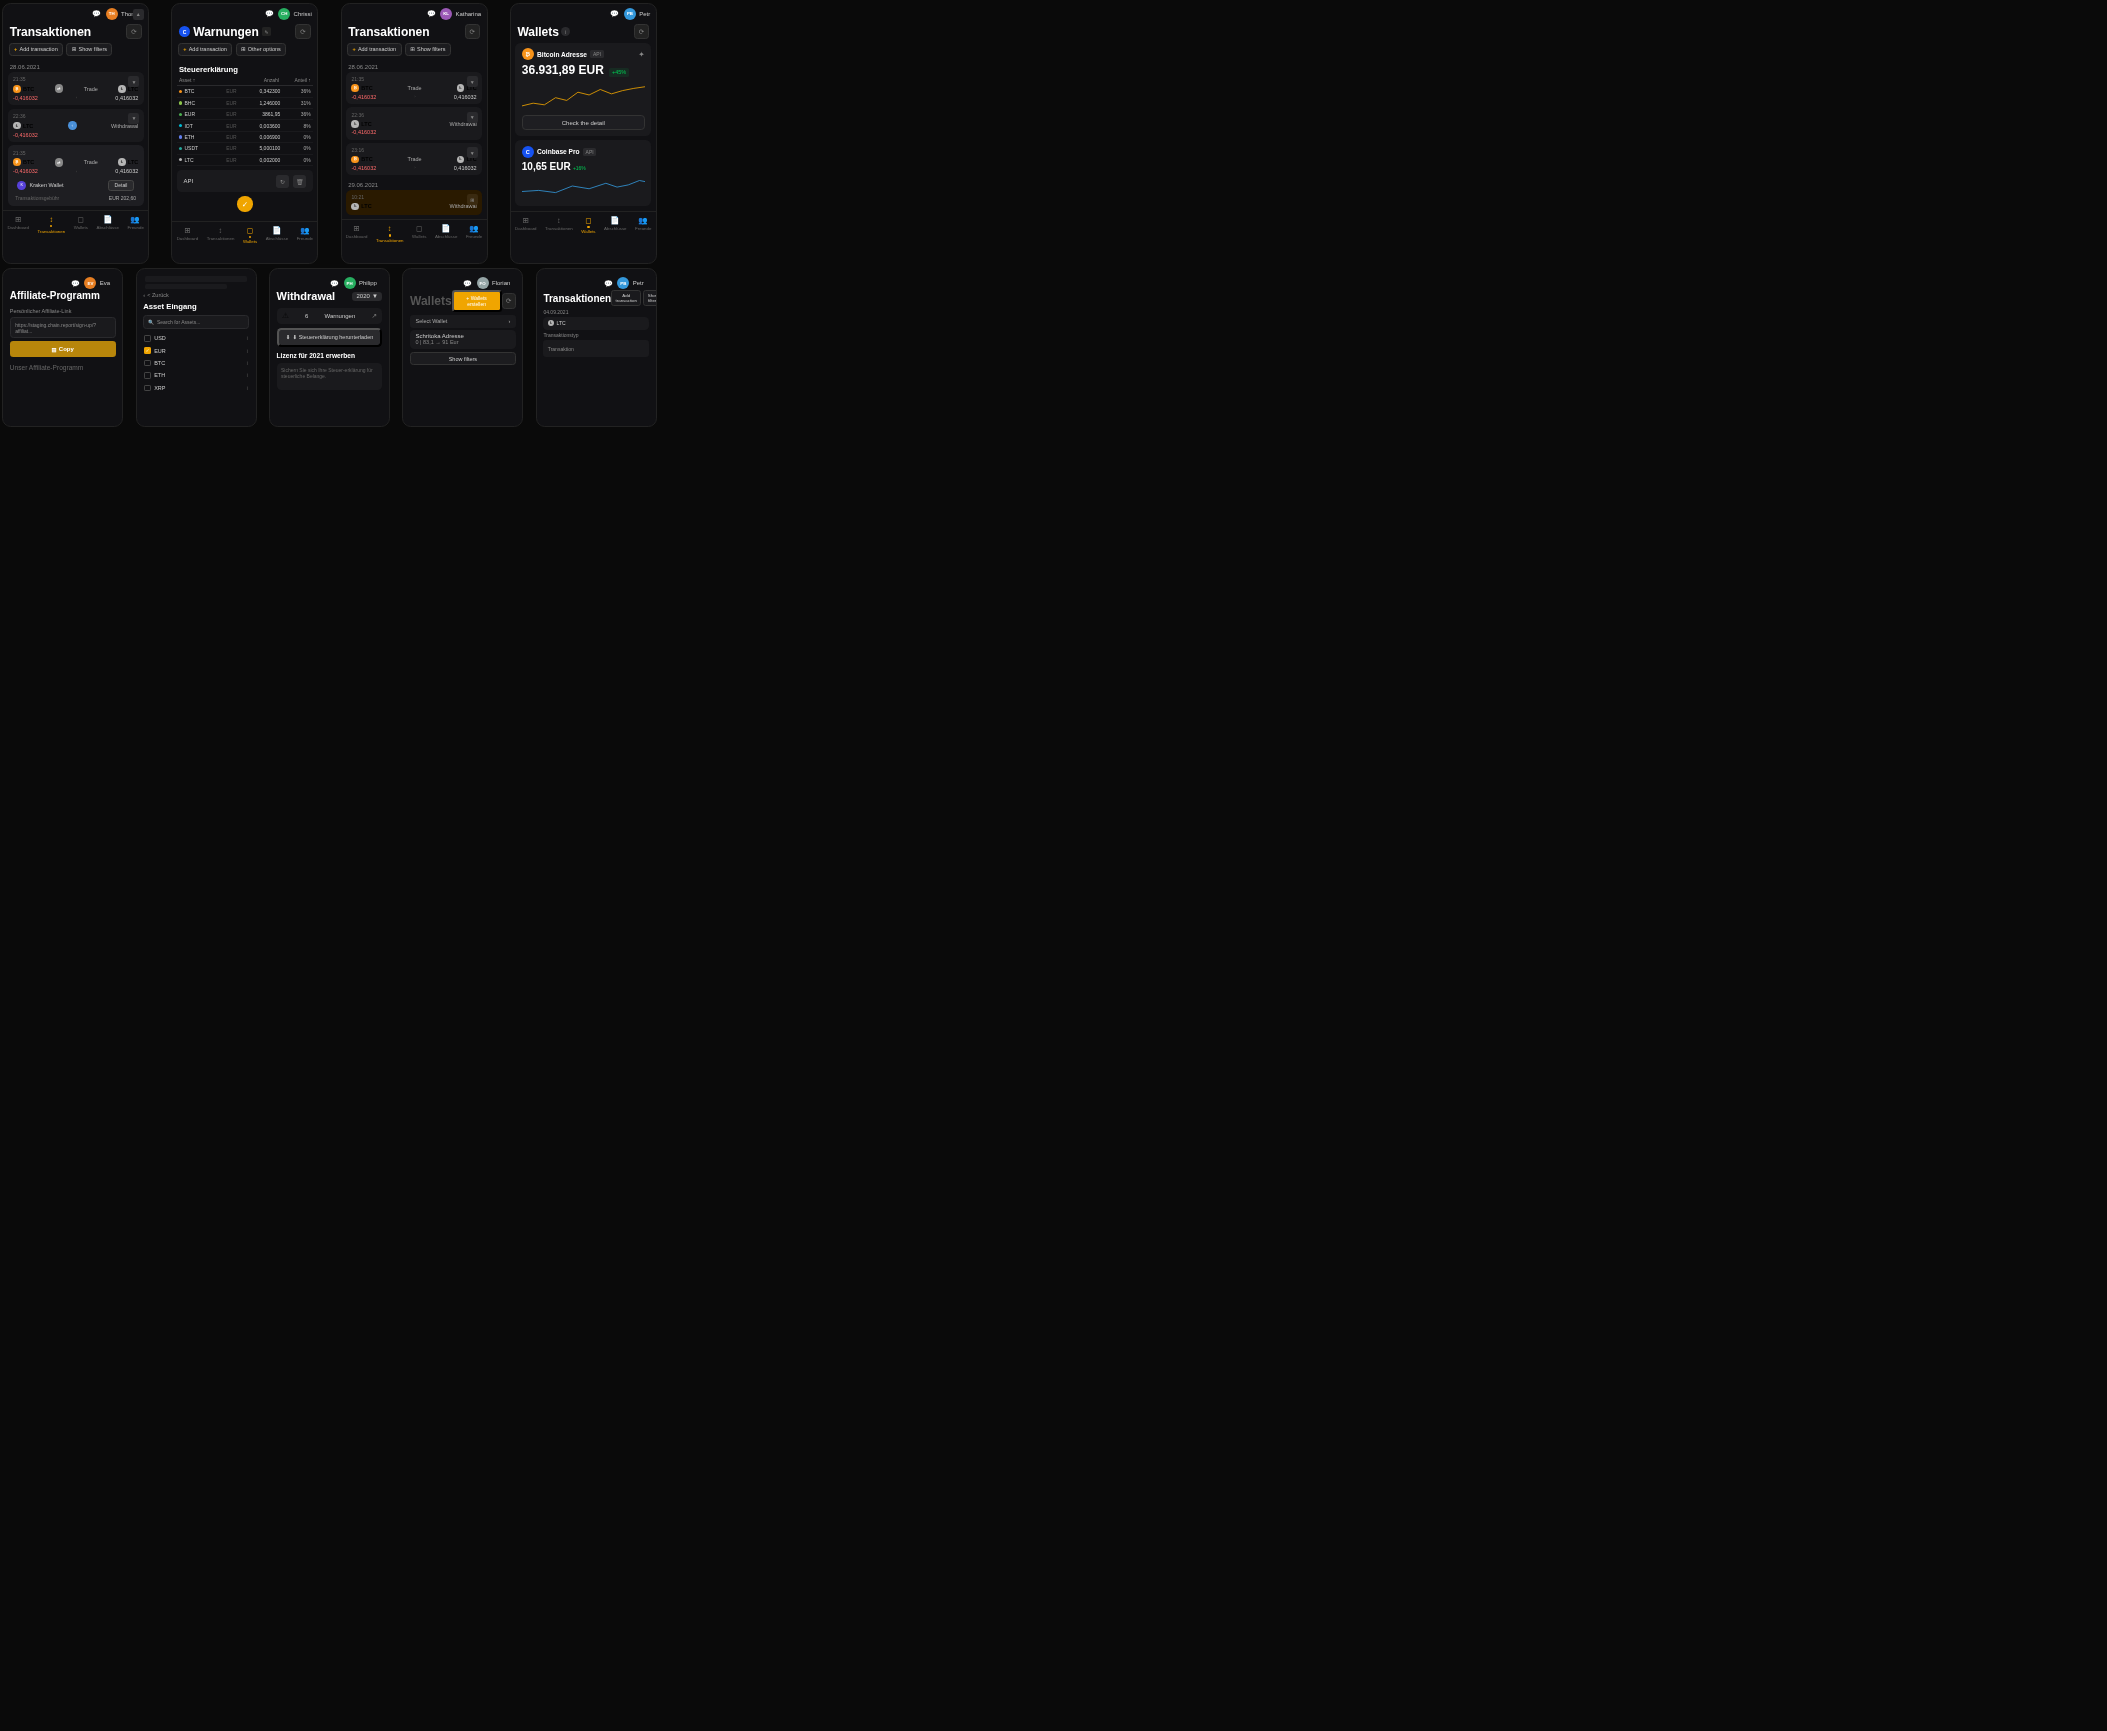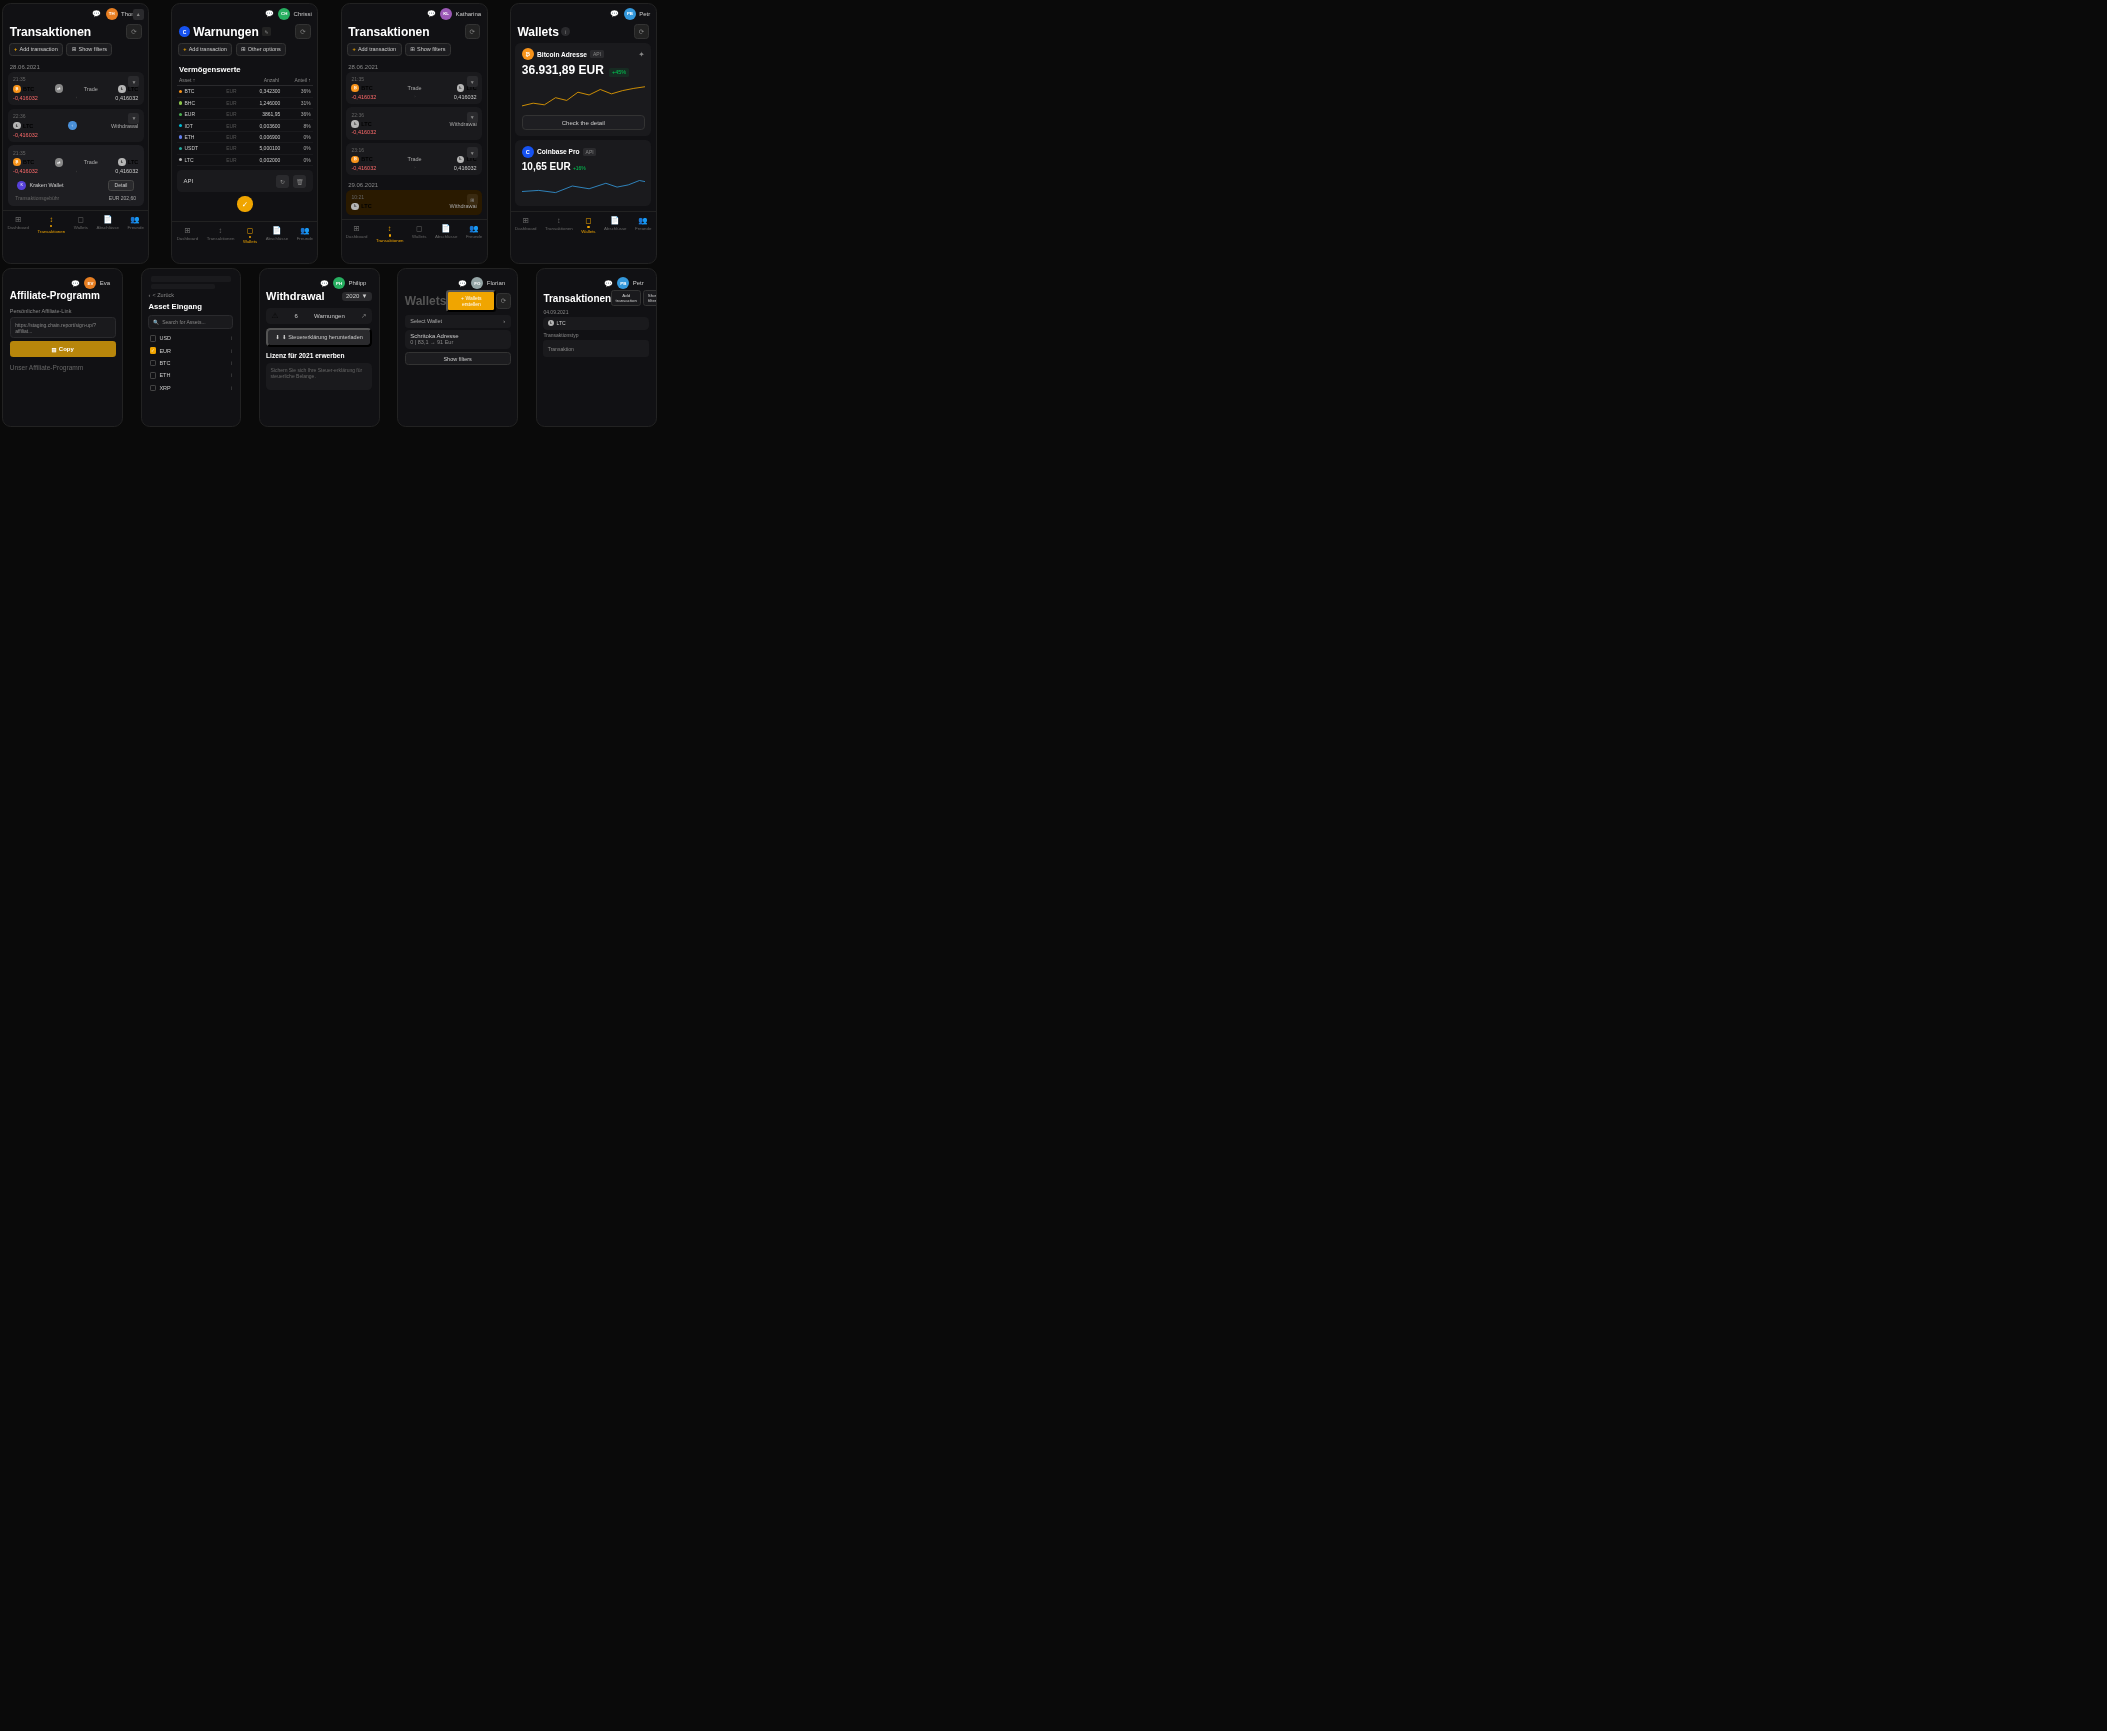--- a/index.html
+++ b/index.html
@@ -600,21 +600,21 @@
       font-size: 6.6px;
       color: #666;
       margin-top: 6.6px;
       font-weight: 500;
     }
 
     
     .asset-eingang-card {
       background: #111114;
       border-radius: 8.8px;
-      width: 100px;
+      width: 121px;
       min-height: 159px;
       padding: 5.5px 6.6px;
       border: 0.5px solid #222;
       overflow: hidden;
     }
 
     .back-btn {
       display: flex;
       align-items: center;
       gap: 2.2px;
@@ -1046,21 +1046,21 @@
       <button class="action-btn">
         <span class="plus">+</span>
         <span>Add transaction</span>
       </button>
       <button class="action-btn">
         <span>⊞</span>
         <span>Other options</span>
       </button>
     </div>
     <div class="asset-section">
-      <div class="asset-title">Vermögenswerte</div>
+      <div class="asset-title">Steuererklärung</div>
       <div class="asset-table-header">
         <div class="asset-col-asset">Asset ↑</div>
         <div class="asset-col-anzahl">Anzahl</div>
         <div class="asset-col-anteil">Anteil ↑</div>
       </div>
 
       <div class="asset-row">
         <div class="asset-dot" style="background:#f7931a;"></div>
         <div style="flex:1.2;display:flex;align-items:center;gap:1.1px;">
           <span class="asset-name">BTC</span>

